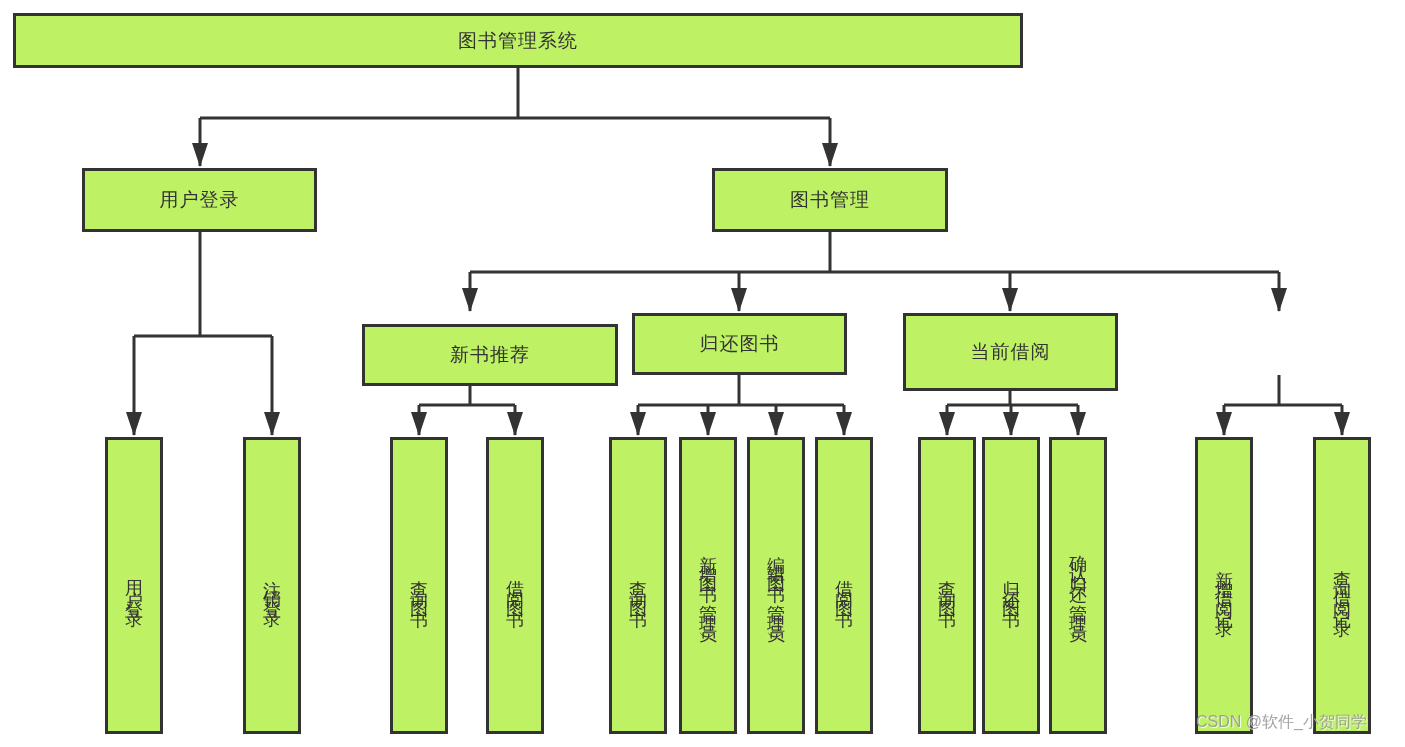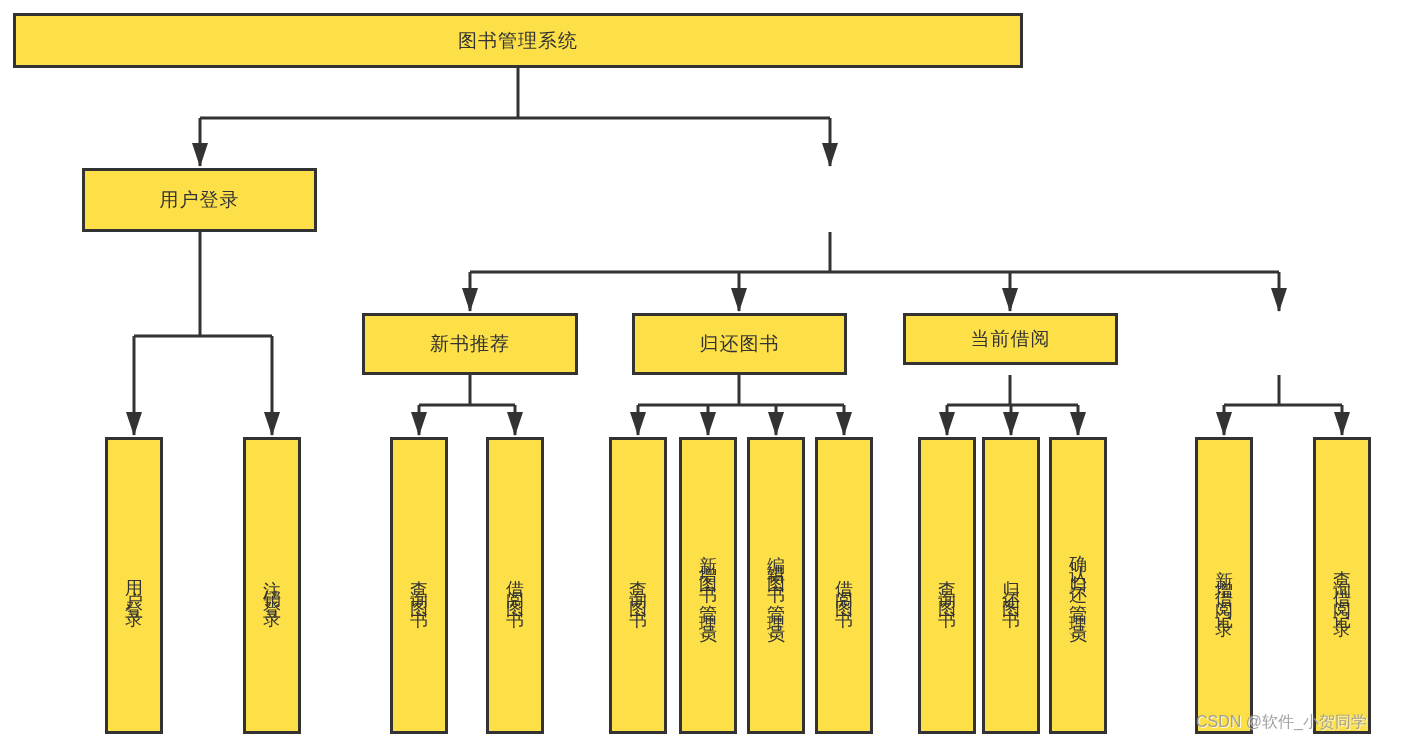--- a/index.html
+++ b/index.html
@@ -13,21 +13,21 @@
     overflow: hidden;
   }
   svg.connectors {
     position: absolute;
     left: 0; top: 0;
     width: 1405px; height: 747px;
     z-index: 0;
   }
   .node {
     position: absolute;
-    background: #fde047;
+    background: #bef264;
     border: 3px solid #333333;
     display: flex;
     align-items: center;
     justify-content: center;
     z-index: 1;
     color: #333333;
   }
   .hnode { font-size: 19px; letter-spacing: 1px; }
   .vnode .vlabel {
     writing-mode: vertical-rl;
@@ -116,28 +116,31 @@
     </g>
   </svg>
 
   <div class="node hnode" style="left:13px; top:13px; width:1010px; height:55px;">
     <span>图书管理系统</span>
   </div>
 
   <div class="node hnode" style="left:82px; top:168px; width:235px; height:64px;">
     <span>用户登录</span>
   </div>
+  <div class="node hnode" style="left:712px; top:168px; width:236px; height:64px;">
+    <span>图书管理</span>
+  </div>
 
-  <div class="node hnode" style="left:362px; top:313px; width:216px; height:62px;">
+  <div class="node hnode" style="left:362px; top:324px; width:256px; height:62px;">
     <span>新书推荐</span>
   </div>
   <div class="node hnode" style="left:632px; top:313px; width:215px; height:62px;">
     <span>归还图书</span>
   </div>
-  <div class="node hnode" style="left:903px; top:313px; width:215px; height:52px;">
+  <div class="node hnode" style="left:903px; top:313px; width:215px; height:78px;">
     <span>当前借阅</span>
   </div>
 
   <div class="node vnode" style="left:105px; top:437px; width:58px; height:297px;">
     <span class="vlabel">用户登录</span>
   </div>
   <div class="node vnode" style="left:243px; top:437px; width:58px; height:297px;">
     <span class="vlabel">注销登录</span>
   </div>
 

